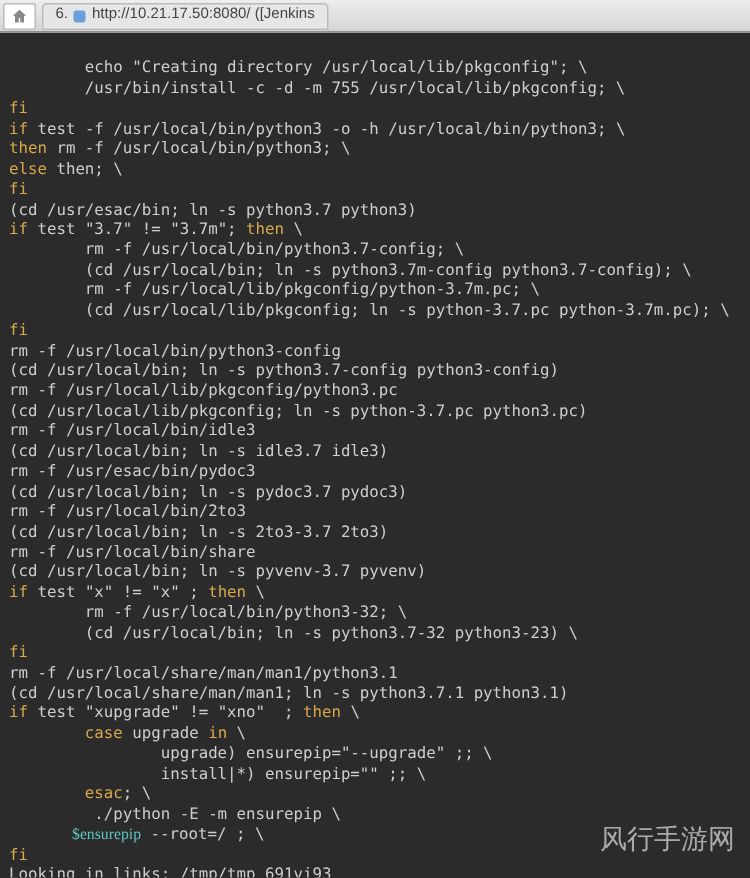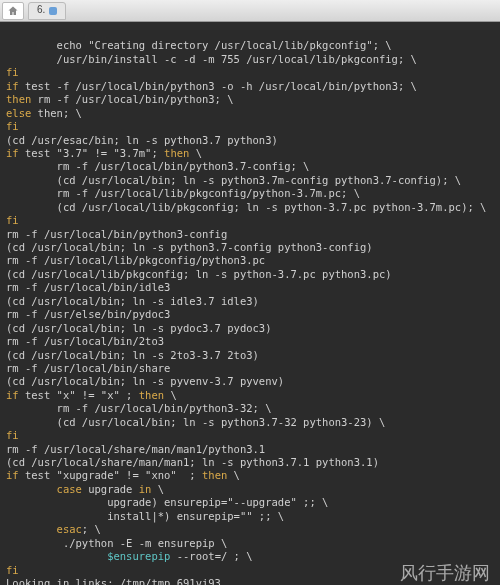--- a/index.html
+++ b/index.html
@@ -43,44 +43,45 @@
   gap: 4px;
 }
 .dot { width: 8px; height: 8px; background: #6aa0d8; border-radius: 2px; }
 .terminal {
   padding: 4px 6px;
   color: #cfcfcf;
   white-space: pre;
   overflow: hidden;
 }
 .kw-if, .kw-then, .kw-else, .kw-fi, .kw-case, .kw-esac, .kw-in { color: #d9a94a; }
-.var { color: #5fc5c5; }
+.var { color: #5fc5c5; font-family: Liberation Serif, serif; }
 .watermark {
   position: absolute;
   right: 10px;
-  bottom: 0;
+  bottom: 14px;
   color: rgba(255,255,255,0.6);
   font-family: sans-serif;
   font-size: 18px;
   font-weight: 500;
   pointer-events: none;
 }
 </style>
 </head>
 <body>
 
 <div class="tabbar">
   <div class="home-btn">
     <svg width="12" height="12" viewBox="0 0 24 24" fill="#888">
         <path d="M12 3l9 8h-3v9h-5v-6h-2v6H6v-9H3z"></path>
       </svg>
   </div>
   <div class="tab">
     <span>6.</span>
     <span class="dot"></span>
+    <span>http://10.21.17.50:8080/ ([Jenkins</span>
   </div>
 </div>
 
 <div class="terminal">
 <span>        echo "Creating directory /usr/local/lib/pkgconfig"; \</span>
 <span>        /usr/bin/install -c -d -m 755 /usr/local/lib/pkgconfig; \</span>
 <span class="kw-fi">fi</span>
 <span><span class="kw-if">if</span><span> test -f /usr/local/bin/python3 -o -h /usr/local/bin/python3; \</span></span>
 <span><span class="kw-then">then</span><span> rm -f /usr/local/bin/python3; \</span></span>
 <span><span class="kw-else">else</span><span> then; \</span></span>
@@ -91,21 +92,21 @@
 <span>        (cd /usr/local/bin; ln -s python3.7m-config python3.7-config); \</span>
 <span>        rm -f /usr/local/lib/pkgconfig/python-3.7m.pc; \</span>
 <span>        (cd /usr/local/lib/pkgconfig; ln -s python-3.7.pc python-3.7m.pc); \</span>
 <span class="kw-fi">fi</span>
 <span>rm -f /usr/local/bin/python3-config</span>
 <span>(cd /usr/local/bin; ln -s python3.7-config python3-config)</span>
 <span>rm -f /usr/local/lib/pkgconfig/python3.pc</span>
 <span>(cd /usr/local/lib/pkgconfig; ln -s python-3.7.pc python3.pc)</span>
 <span>rm -f /usr/local/bin/idle3</span>
 <span>(cd /usr/local/bin; ln -s idle3.7 idle3)</span>
-<span>rm -f /usr/else/bin/pydoc3</span>
+<span>rm -f /usr/esac/bin/pydoc3</span>
 <span>(cd /usr/local/bin; ln -s pydoc3.7 pydoc3)</span>
 <span>rm -f /usr/local/bin/2to3</span>
 <span>(cd /usr/local/bin; ln -s 2to3-3.7 2to3)</span>
 <span>rm -f /usr/local/bin/share</span>
 <span>(cd /usr/local/bin; ln -s pyvenv-3.7 pyvenv)</span>
 <span><span class="kw-if">if</span><span> test "x" != "x" ; </span><span class="kw-then">then</span><span> \</span></span>
 <span>        rm -f /usr/local/bin/python3-32; \</span>
 <span>        (cd /usr/local/bin; ln -s python3.7-32 python3-23) \</span>
 <span class="kw-fi">fi</span>
 <span>rm -f /usr/local/share/man/man1/python3.1</span>

